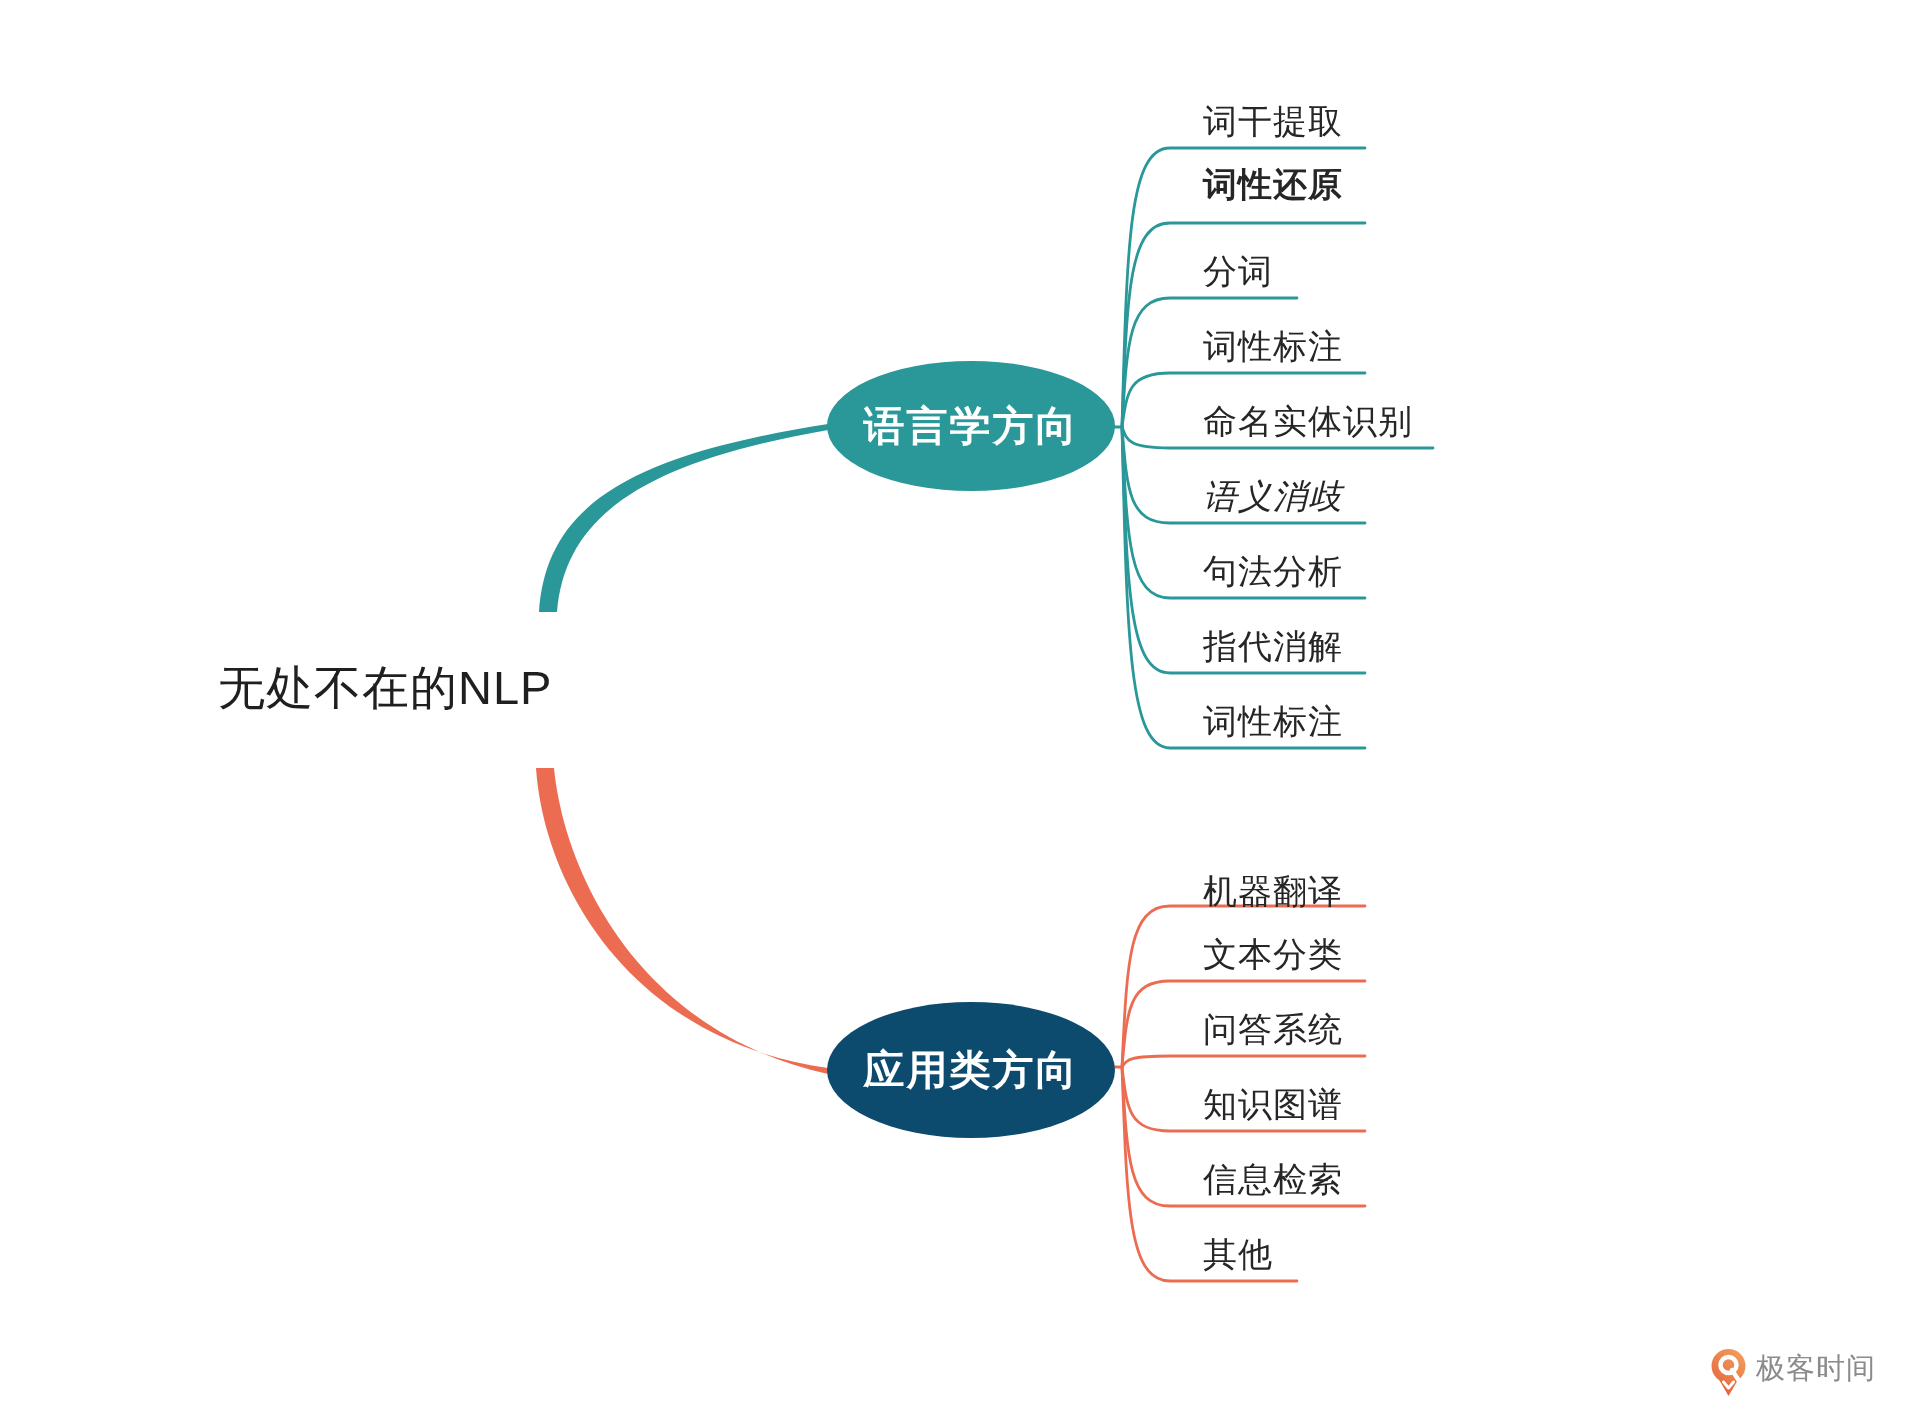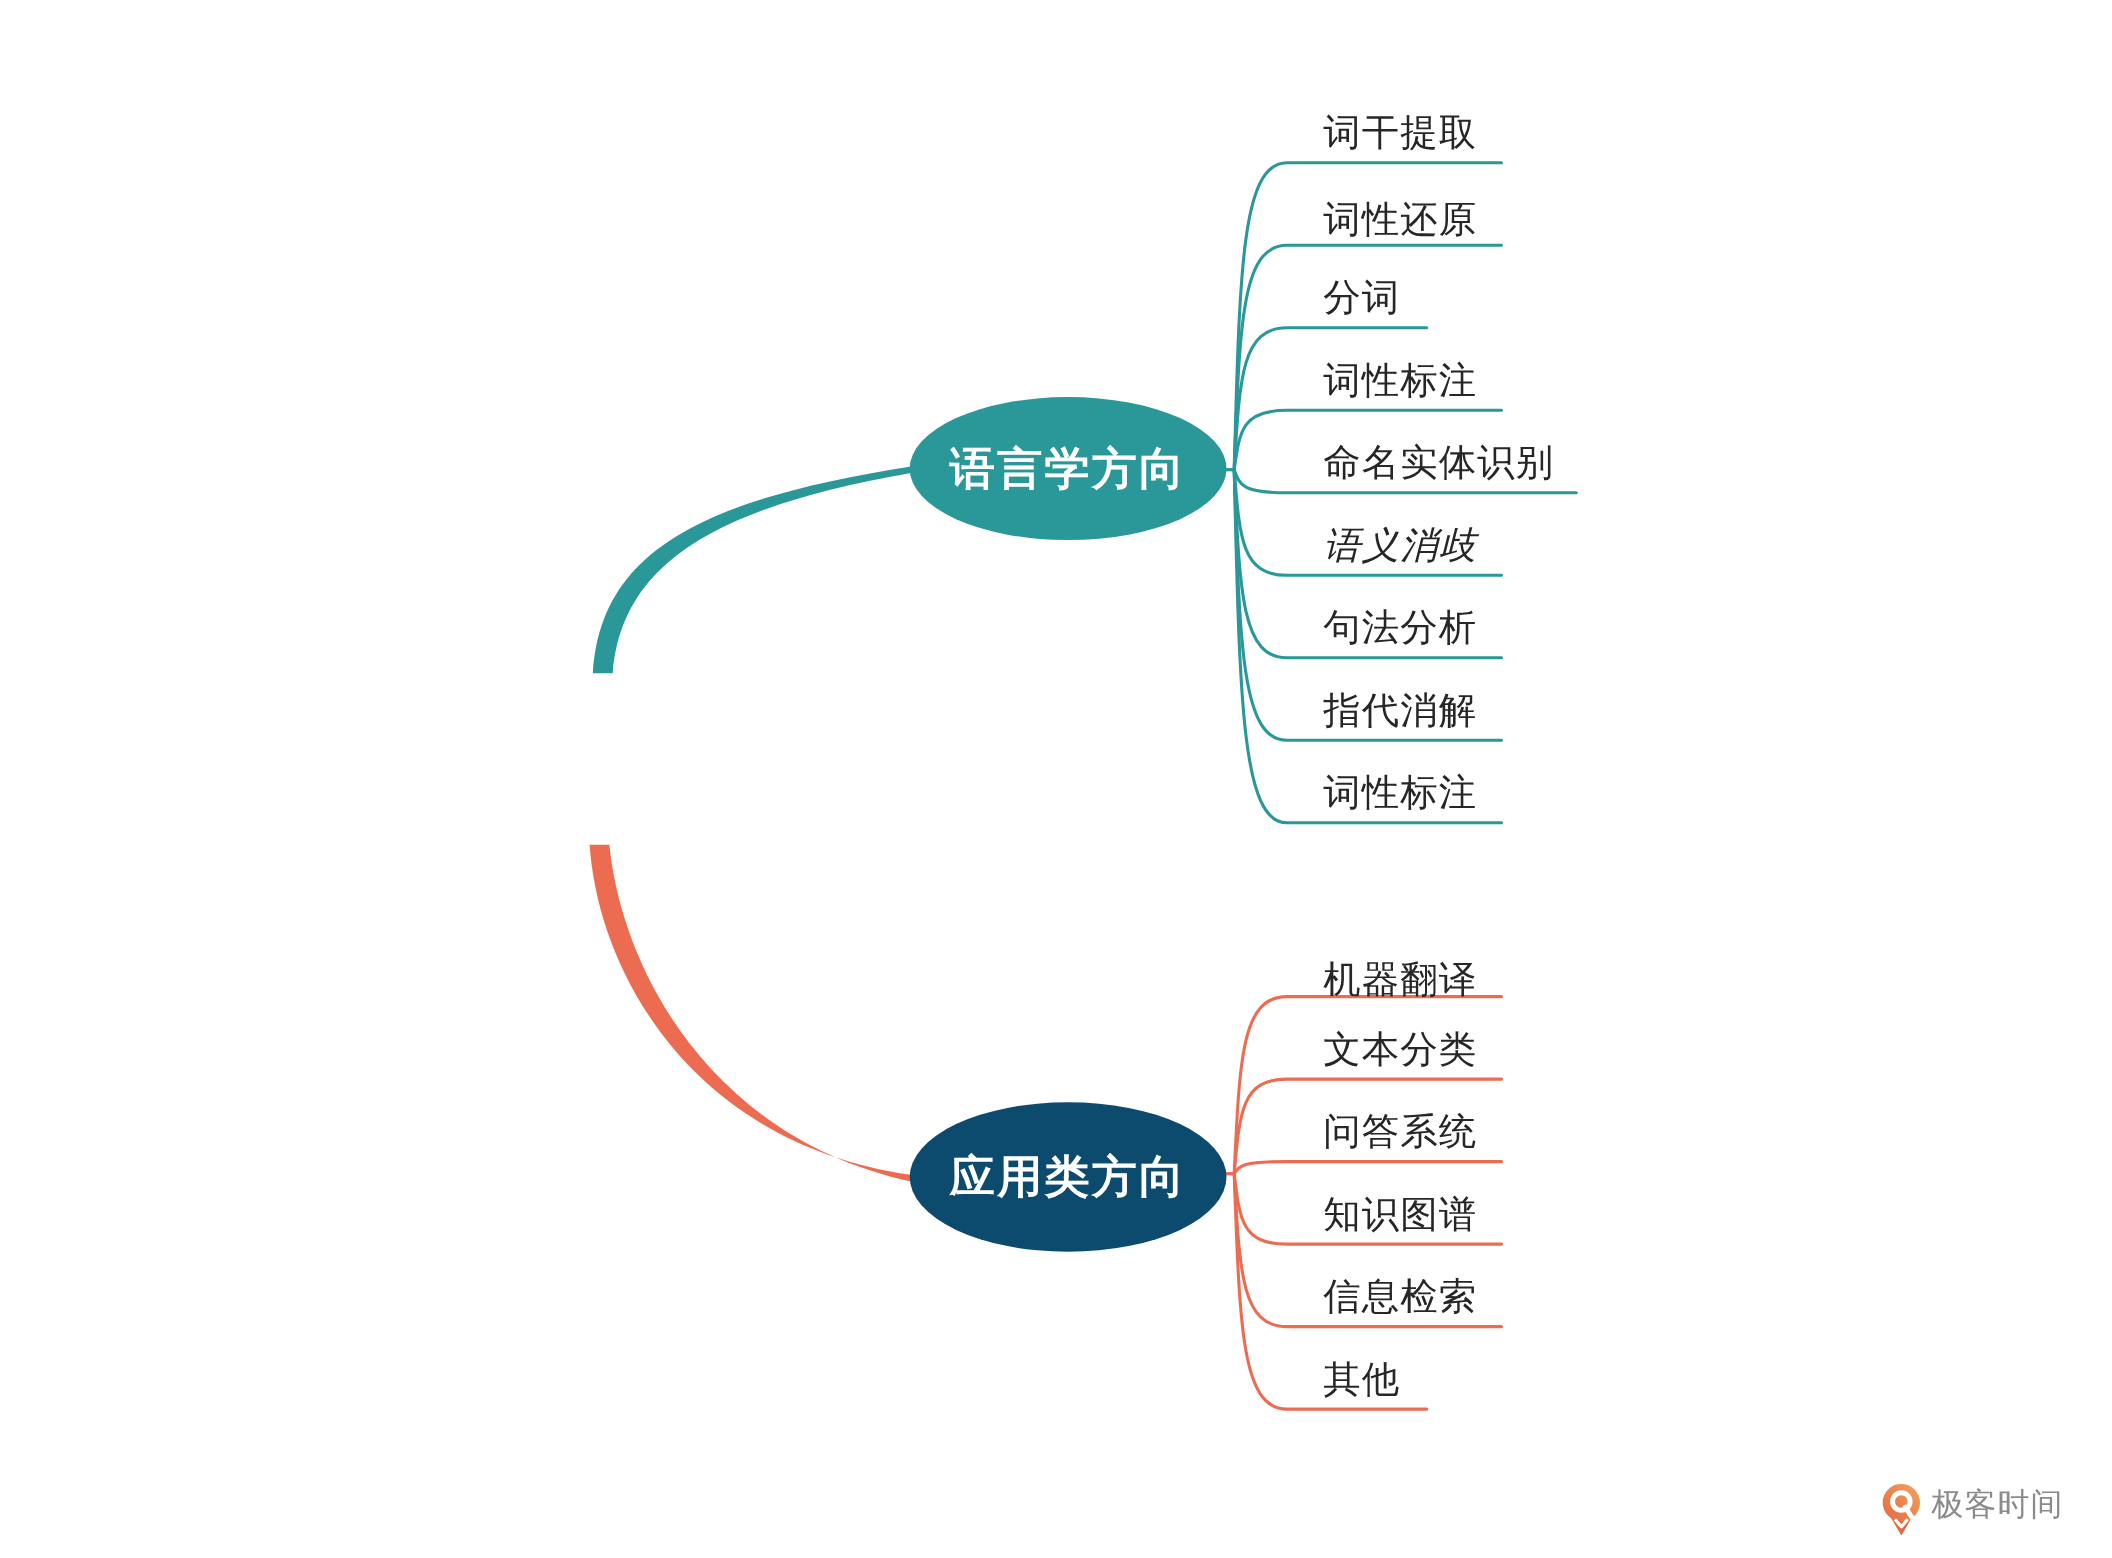--- a/index.html
+++ b/index.html
@@ -60,24 +60,25 @@
       </g>
     <g id="logo-icon">
       <path d="M 1717.5 1377 L 1739.5 1377 L 1728.5 1396 Z" fill="#E4693F"></path>
       <circle cx="1728.5" cy="1366" r="17" fill="url(#logoGrad)"></circle>
       <circle cx="1728.5" cy="1365" r="8" fill="none" stroke="#ffffff" stroke-width="4.5"></circle>
       <path d="M 1732 1370 L 1738.5 1380" stroke="#ffffff" stroke-width="4.5" stroke-linecap="round" fill="none"></path>
       <path d="M 1723.5 1382 L 1728.5 1388 L 1733.5 1382" stroke="#ffffff" stroke-width="3" stroke-linecap="round" stroke-linejoin="round" fill="none"></path>
     </g>
   </svg>
 
+  <div class="root-label">无处不在的NLP</div>
 
   <div id="nodes">
       <div class="child-label" style="left: 1203px; top: 101px;">词干提取</div>
-      <div class="child-label" style="left: 1203px; top: 180px;">词性还原</div>
+      <div class="child-label" style="left: 1203px; top: 164px; font-weight: bold;">词性还原</div>
       <div class="child-label" style="left: 1203px; top: 251px;">分词</div>
       <div class="child-label" style="left: 1203px; top: 326px;">词性标注</div>
       <div class="child-label" style="left: 1203px; top: 401px;">命名实体识别</div>
       <div class="child-label" style="left: 1203px; top: 476px; font-style: italic;">语义消歧</div>
       <div class="child-label" style="left: 1203px; top: 551px;">句法分析</div>
       <div class="child-label" style="left: 1203px; top: 626px;">指代消解</div>
       <div class="child-label" style="left: 1203px; top: 701px;">词性标注</div>
       <div class="node-ellipse" style="left: 827px; top: 361px; width: 288px; height: 130px; background: rgb(42, 151, 153);">
         <span>语言学方向</span>
       </div>

